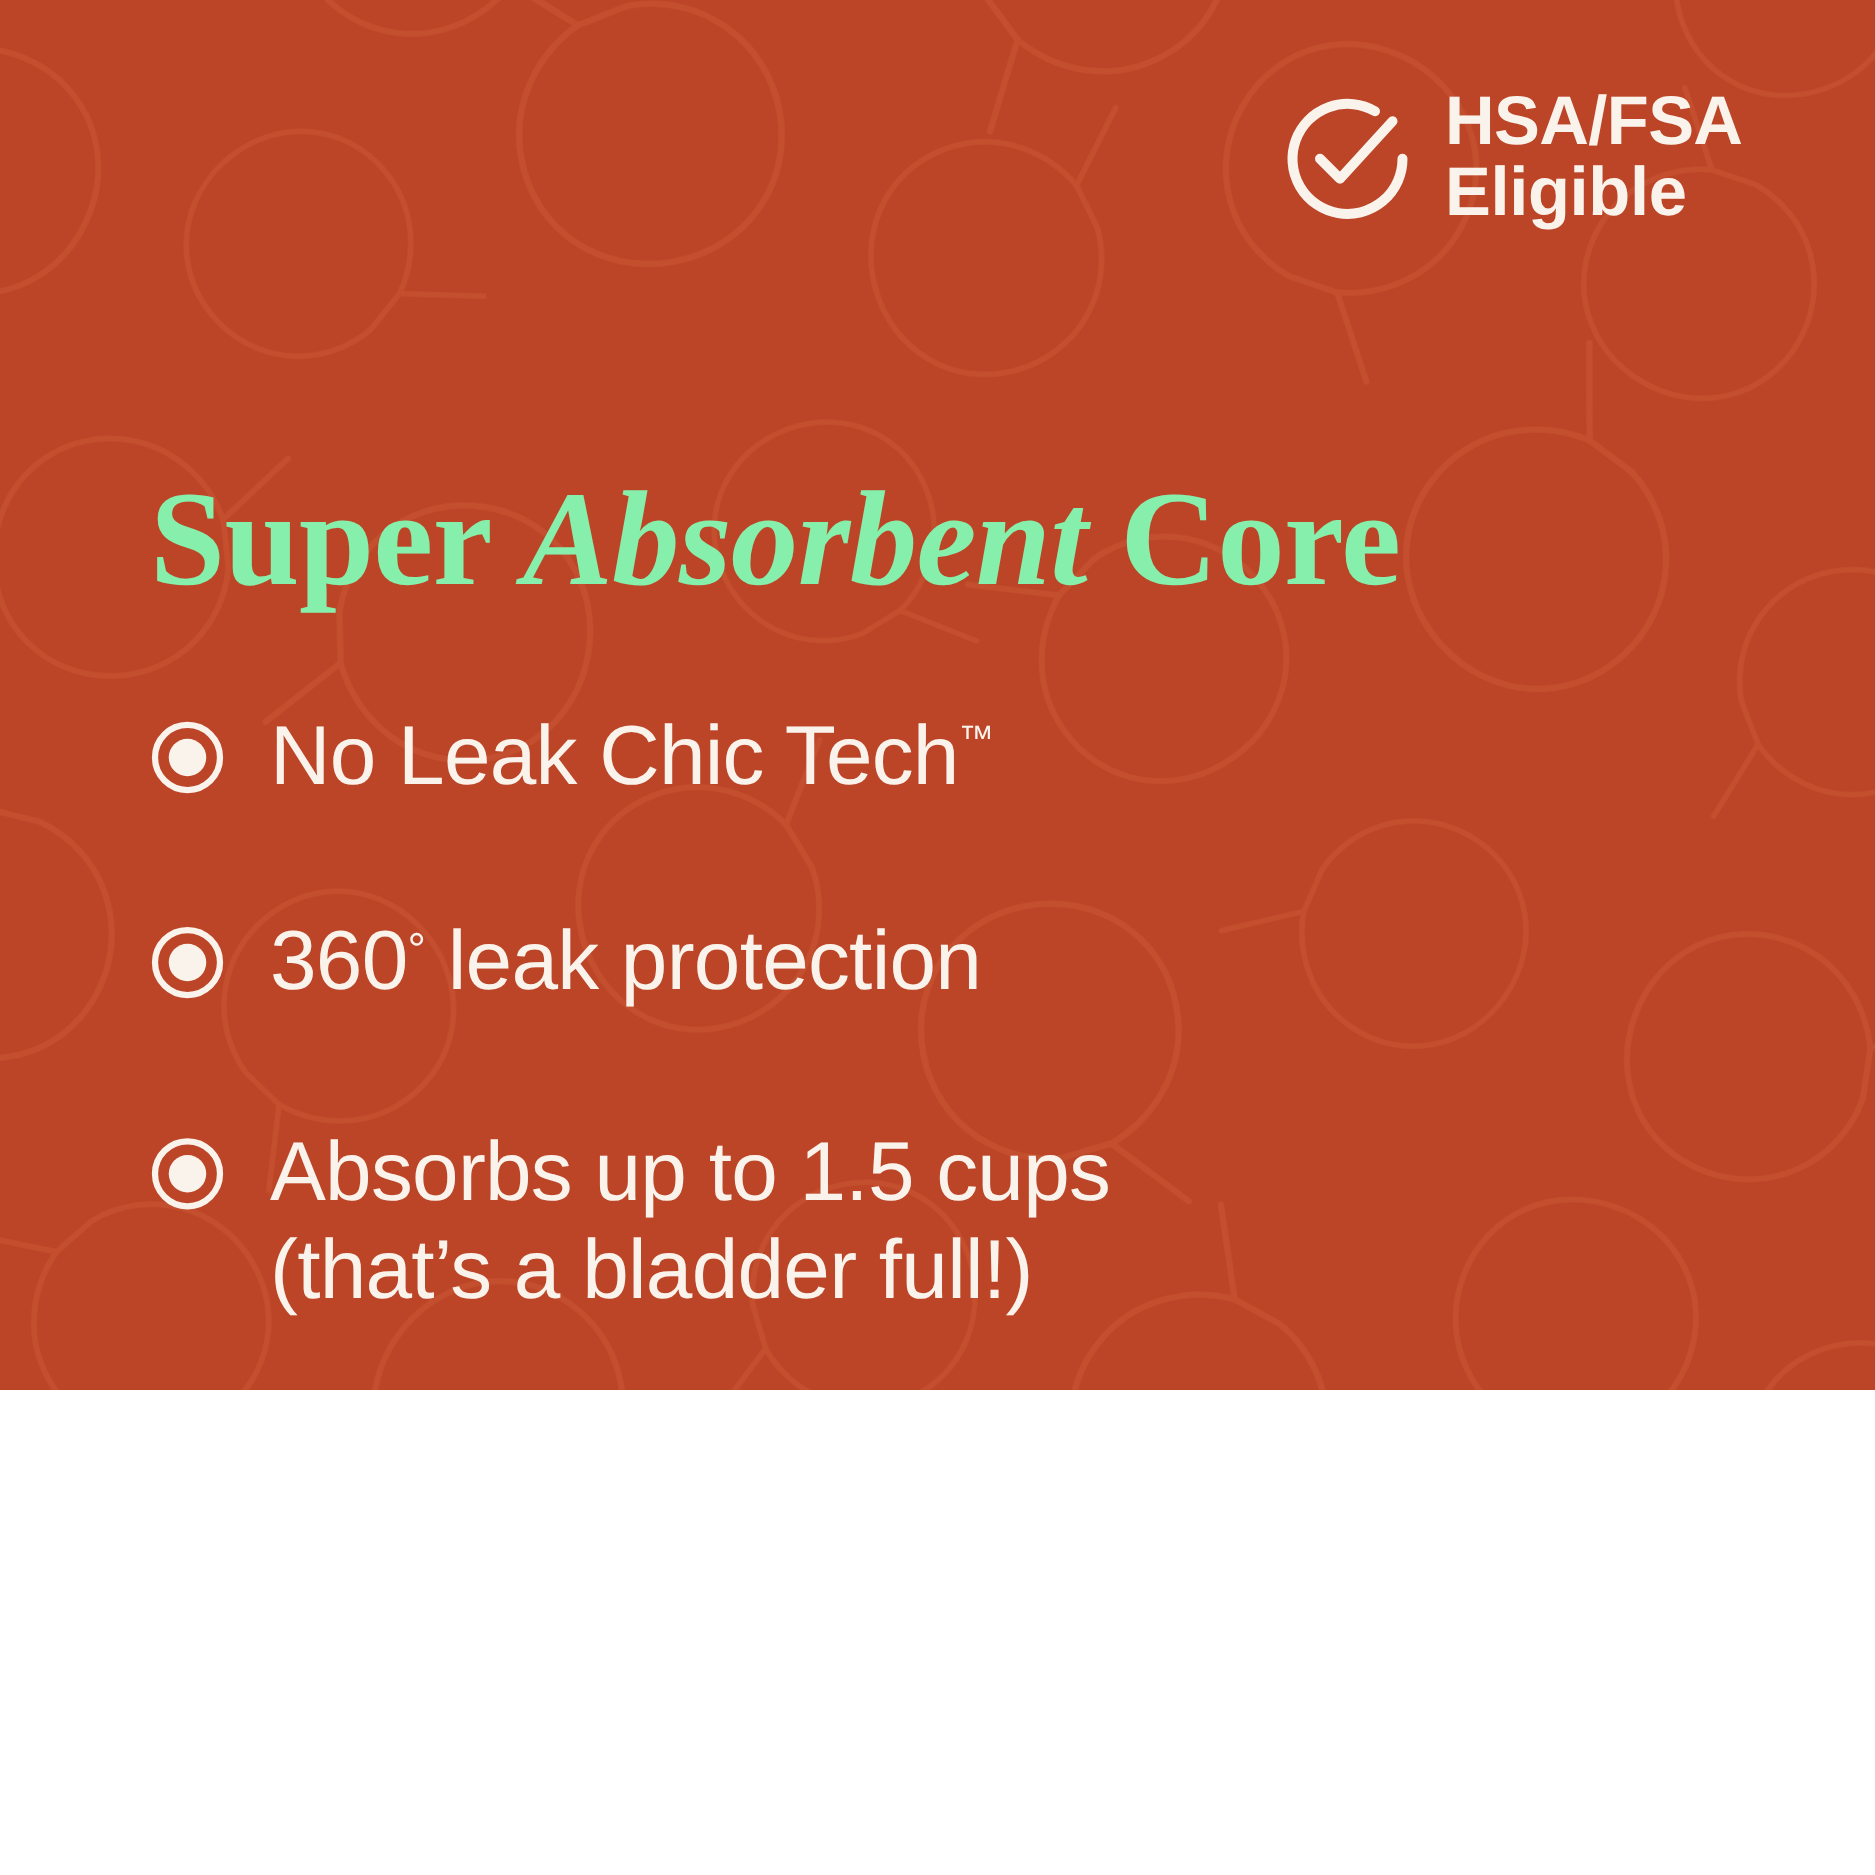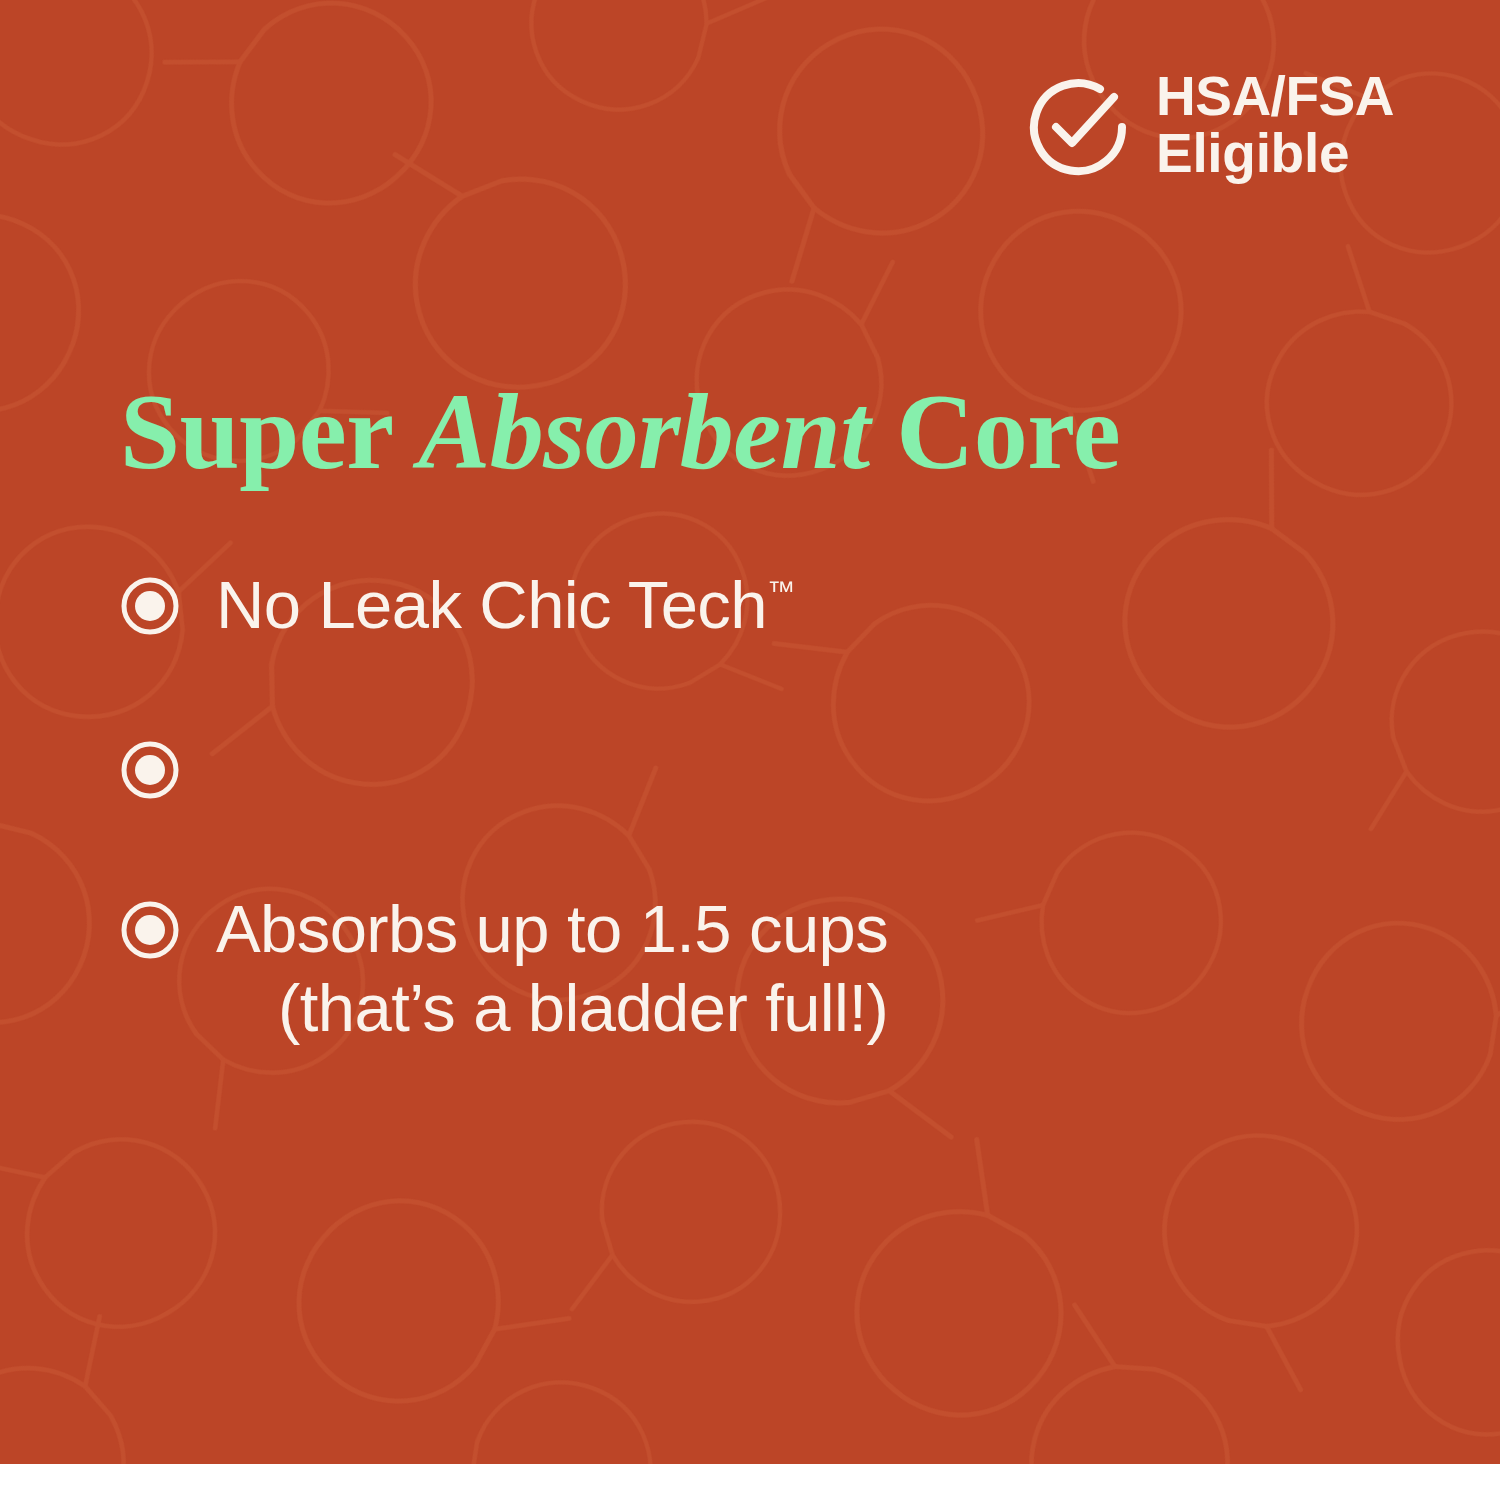--- a/index.html
+++ b/index.html
@@ -4,21 +4,21 @@
 <title>Super Absorbent Core</title>
 <style>
   html, body {
     margin: 0;
     padding: 0;
     background: #ffffff;
   }
   #canvas {
     position: relative;
     width: 1500px;
-    height: 1464px;
+    height: 1112px;
     overflow: hidden;
     background: #BC4527;
     font-family: "Liberation Sans", sans-serif;
     -webkit-font-smoothing: antialiased;
   }
 
   
   #bg-pattern {
     position: absolute;
     inset: 0;
@@ -77,21 +77,20 @@
   #headline .em {
     font-style: italic;
   }
 
   
   #feature-list {
     position: absolute;
     left: 120px;
     top: 566px;
     width: 1280px;
-    text-align: right;
   }
   .feature-row {
     display: flex;
     align-items: flex-start;
     margin-bottom: 86px;
   }
   .feature-row:last-child {
     margin-bottom: 0;
   }
   .bullet-icon {
@@ -210,20 +209,21 @@
         <circle cx="30" cy="30" r="15" fill="#FAF3EC"></circle>
       </svg>
       <div class="feature-text"><span>No Leak Chic Tech</span><span class="tm">™</span><span></span></div>
     </li>
 
     <li class="feature-row" id="feature-row-2">
       <svg class="bullet-icon" viewBox="0 0 60 60" aria-hidden="true">
         <circle cx="30" cy="30" r="26" fill="none" stroke="#FAF3EC" stroke-width="5"></circle>
         <circle cx="30" cy="30" r="15" fill="#FAF3EC"></circle>
       </svg>
+      <div class="feature-text"><span>360</span><span class="deg">°</span><span> leak protection</span></div>
     </li>
 
     <li class="feature-row" id="feature-row-3">
       <svg class="bullet-icon" viewBox="0 0 60 60" aria-hidden="true">
         <circle cx="30" cy="30" r="26" fill="none" stroke="#FAF3EC" stroke-width="5"></circle>
         <circle cx="30" cy="30" r="15" fill="#FAF3EC"></circle>
       </svg>
       <div class="feature-text"><span>Absorbs up to 1.5 cups
 (that’s a bladder full!)</span></div>
     </li>

